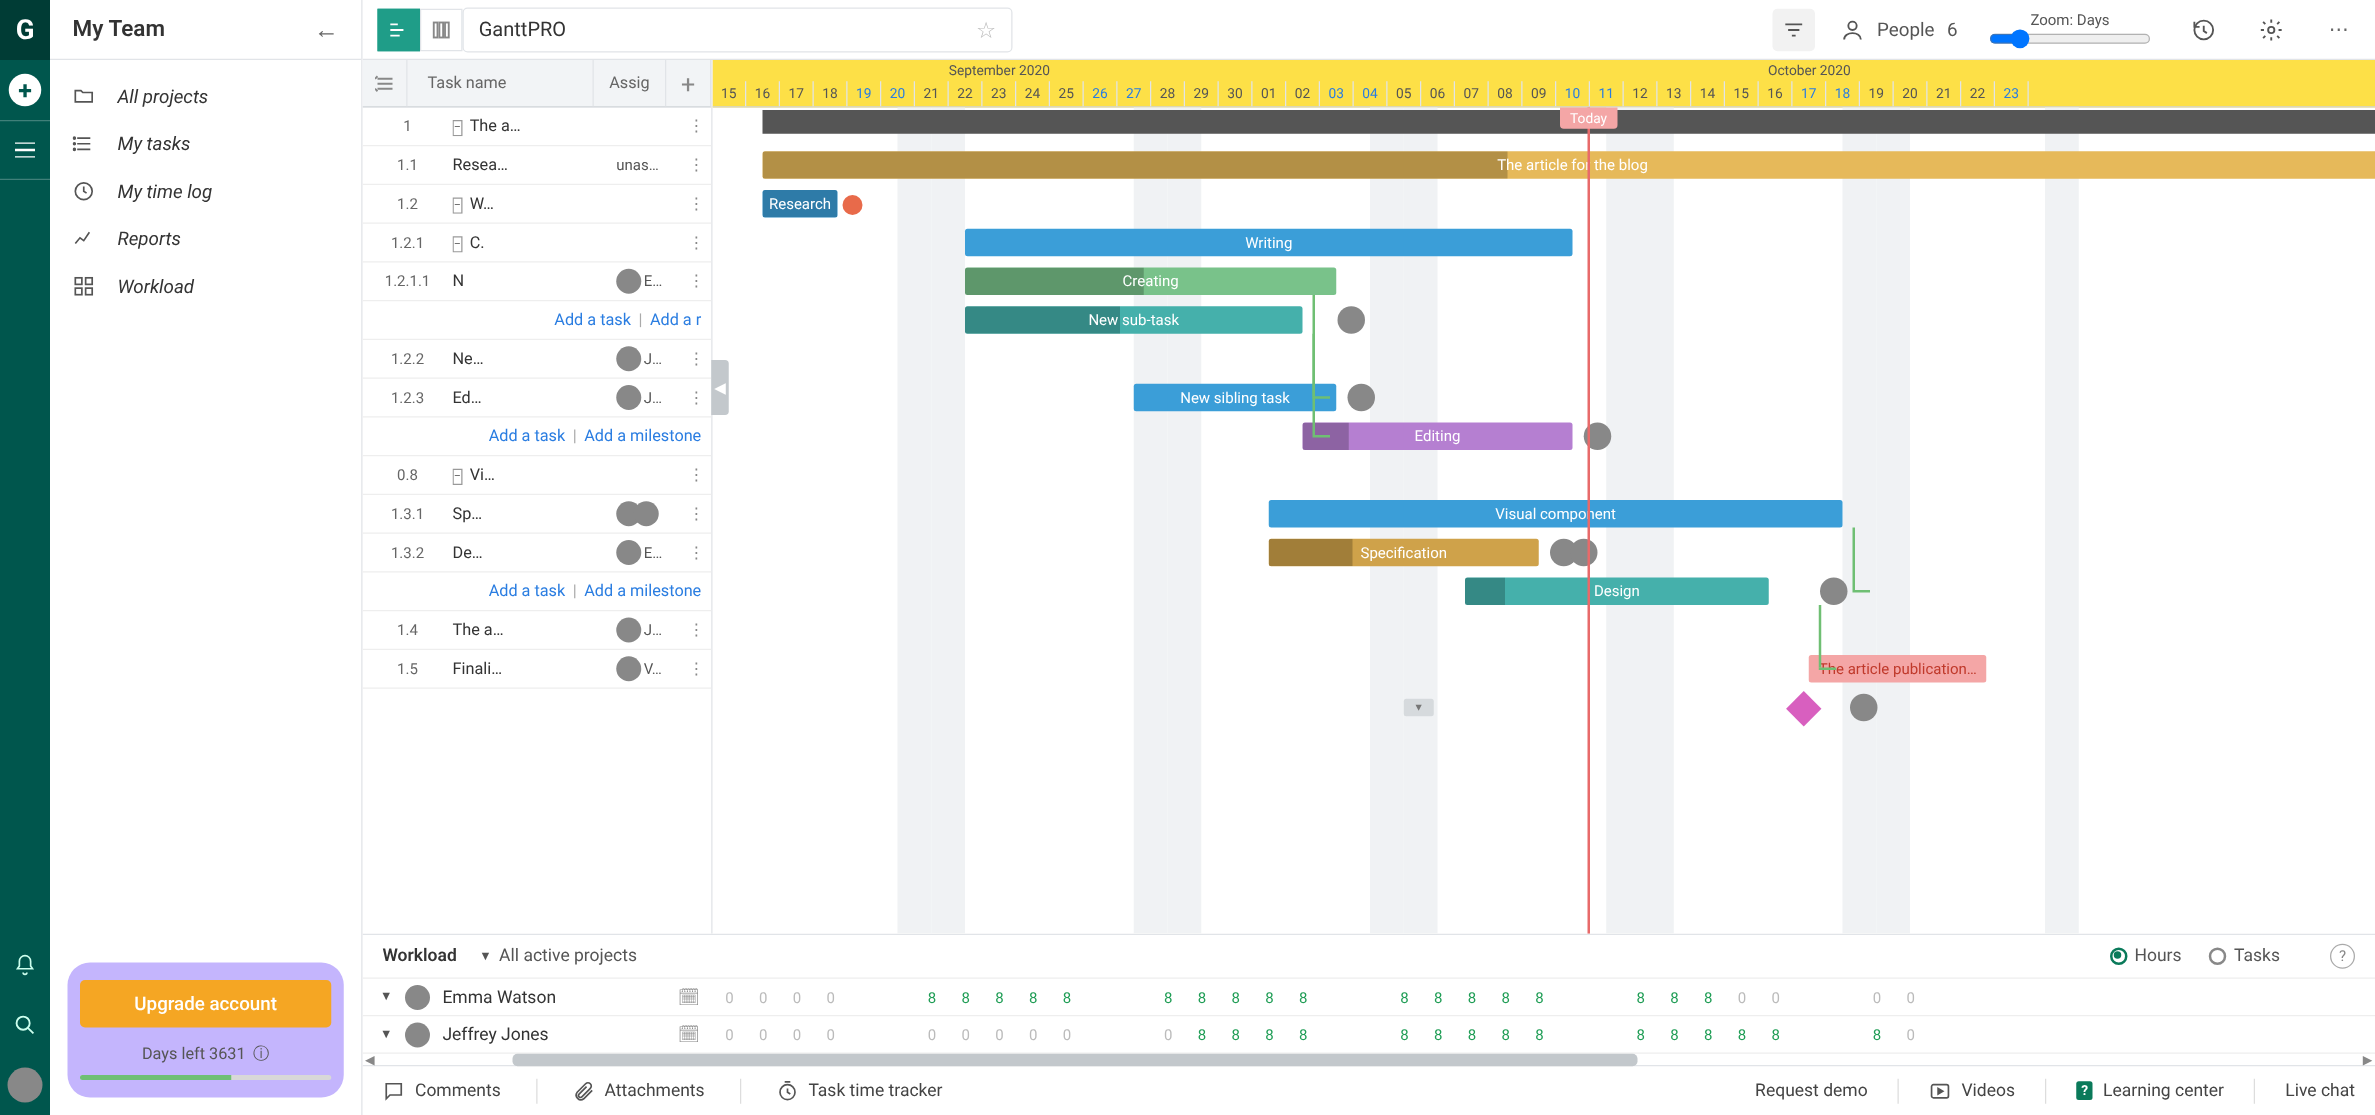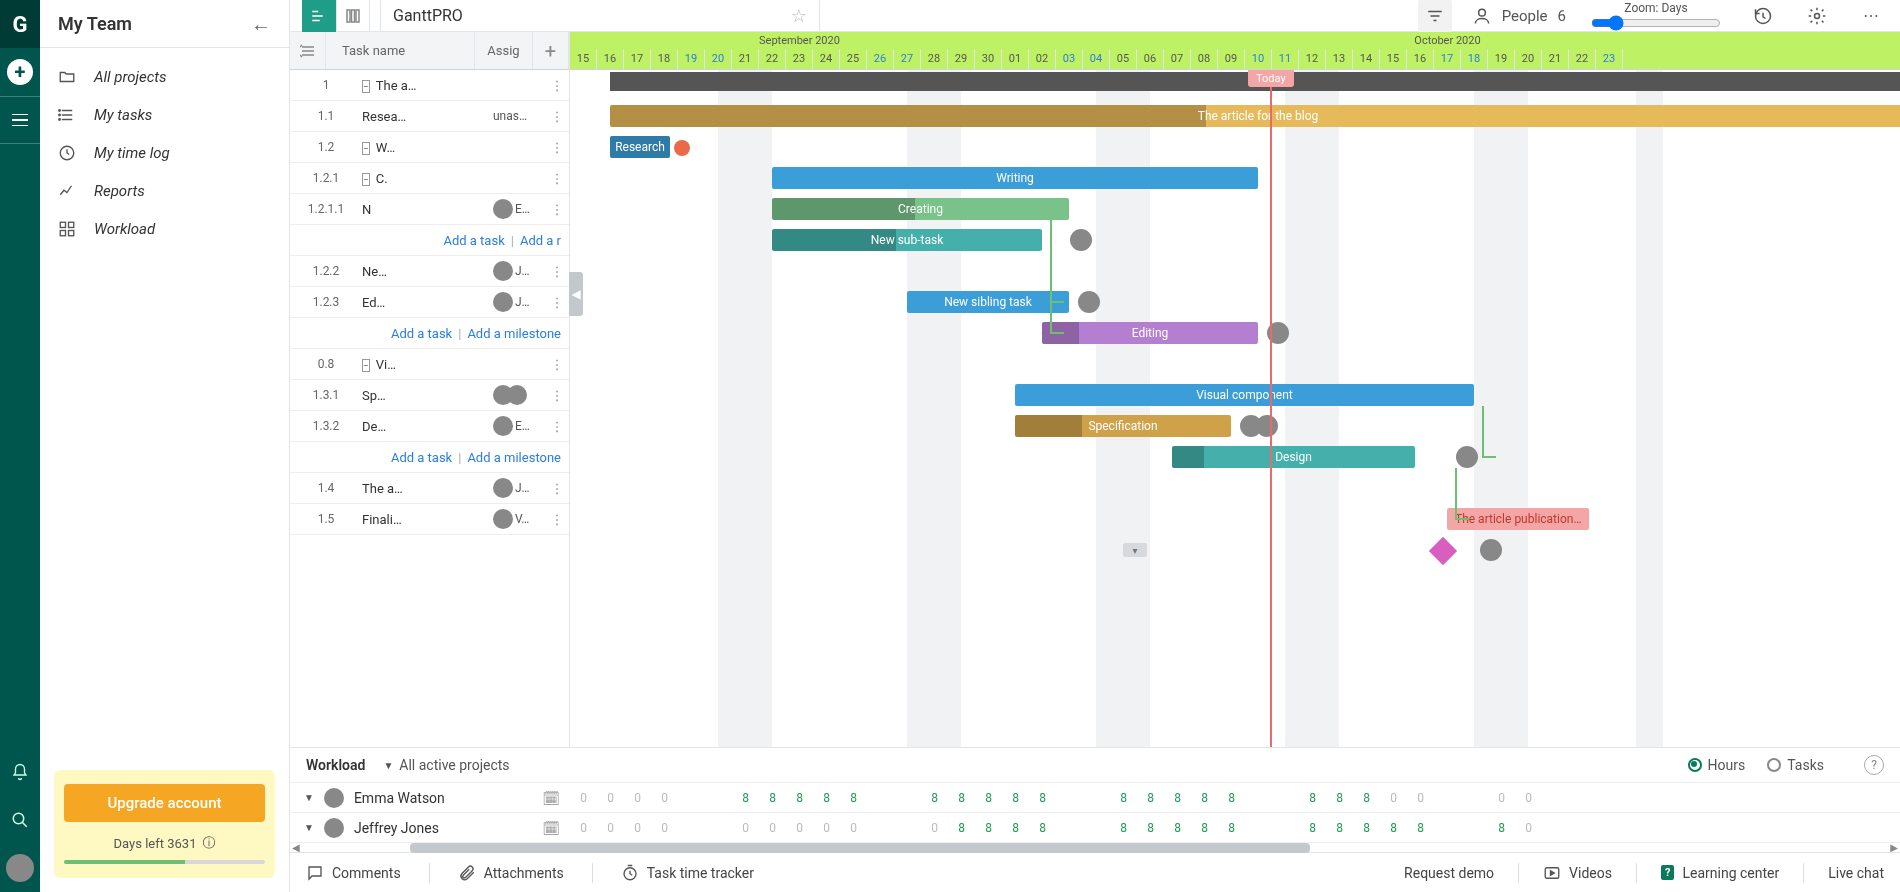--- a/index.html
+++ b/index.html
@@ -16,29 +16,29 @@
 .rail .avatar { width:28px; height:28px; border-radius:50%; background:#888; margin:10px auto; }
 
 
 .sidebar { width:250px; border-right:1px solid #e1e4e8; display:flex; flex-direction:column; }
 .sb-title { height:48px; display:flex; align-items:center; justify-content:space-between; padding:0 18px; font-size:18px; font-weight:600; border-bottom:1px solid #e1e4e8; }
 .sb-back { font-size:20px; cursor:pointer; color:#666; }
 .sb-nav { padding:10px 0;font-style:italic; }
 .sb-item { display:flex; align-items:center; gap:16px; padding:10px 18px; cursor:pointer; font-size:15px; color:#333; }
 .sb-item .ic { width:20px; text-align:center; font-size:16px; color:#555; }
 .sb-foot { margin-top:auto; padding:14px; }
-.upgrade { background:#fef9c3; border-radius:6px; padding:14px 10px; }
+.upgrade { background:#c4b5fd; border-radius:18px; padding:14px 10px; }
 .upgrade button { width:100%; background:#f5a623; border:none; color:#fff; font-size:15px; font-weight:500; padding:10px 0; border-radius:4px; cursor:pointer; }
 .days { text-align:center; font-size:13px; color:#555; margin-top:12px; display:flex; justify-content:center; align-items:center; gap:6px;}
 .pbar { height:4px; background:#d8d8d8; border-radius:2px; margin-top:8px; overflow:hidden;}
 .pbar>div { height:100%; background:#6fbf73; }
 
 
 .main { flex:1; display:flex; flex-direction:column; overflow:hidden; }
-.header { height:32px; border-bottom:1px solid #e1e4e8; display:flex; align-items:center; padding:0 12px; gap:10px; }
+.header { height:48px; border-bottom:1px solid #e1e4e8; display:flex; align-items:center; padding:0 12px; }
 .view-pill { display:flex; }
 .view-pill .vp { width:34px; height:34px; display:flex; align-items:center; justify-content:center; border:1px solid #e1e4e8; cursor:pointer;}
 .view-pill .vp.active { background:#1f9d88; border-color:#1f9d88; color:#fff; }
 .title-box { flex:0 0 auto; width:440px; height:36px; border:1px solid #e1e4e8; border-radius:4px; display:flex; align-items:center; padding:0 12px; font-size:16px; color:#333; justify-content:space-between;}
 .title-box .star { color:#bbb; font-size:18px; cursor:pointer;}
 .hdr-right { margin-left:auto; display:flex; align-items:center; gap:20px; }
 .filter-ic, .gear-ic, .hist-ic, .dots-ic { width:34px; height:34px; display:flex; align-items:center; justify-content:center; color:#666; cursor:pointer; }
 .filter-ic{background:#f2f2f2;border-radius:4px;}
 .people { display:flex; align-items:center; gap:10px; color:#555; font-size:15px; cursor:pointer;}
 .zoom { display:flex; flex-direction:column; align-items:center; font-size:12px; color:#555; min-width:140px;}
@@ -62,21 +62,21 @@
 .row .tname { flex:1; white-space:nowrap; overflow:hidden; text-overflow:ellipsis; padding-right:4px;}
 .row .assig { width:52px; display:flex; align-items:center; gap:2px; font-size:12px; color:#555;}
 .row .assig .av { width:20px; height:20px; border-radius:50%; background:#888;}
 .row .menu { width:24px; text-align:center; color:#888; cursor:pointer;}
 .row.addrow { font-size:13px; }
 .row.addrow a { color:#2a7de1; text-decoration:none; cursor:pointer; }
 .row.addrow .sep { color:#aaa; margin:0 6px;}
 
 
 .gantt { flex:1; overflow:hidden; position:relative; }
-.g-head { height:38px; background:#bef264; border-bottom:1px solid #cfd3d7; position:relative; font-size:11px; color:#555;}
+.g-head { height:38px; background:#fde047; border-bottom:1px solid #cfd3d7; position:relative; font-size:11px; color:#555;}
 .g-month { position:absolute; top:0; height:18px; line-height:18px; text-align:center; }
 .g-days { position:absolute; bottom:0; height:20px; display:flex; }
 .g-day { width:27px; text-align:center; line-height:20px; border-right:1px solid #e1e4e8; font-size:11px;}
 .g-day.weekend { color:#2a7de1; }
 .today-flag { position:absolute; top:0; background:#f4a6a6; color:#fff; font-size:11px; padding:2px 8px; border-radius:0 0 3px 3px; z-index:5;}
 .today-line { position:absolute; top:0; bottom:0; width:2px; background:#e86a6a; z-index:4;}
 
 .g-body { position:absolute; top:38px; left:0; right:0; bottom:0;margin-left:40px; }
 .g-grid { position:absolute; inset:0; }
 .g-col { position:absolute; top:0; bottom:0; width:27px; }

